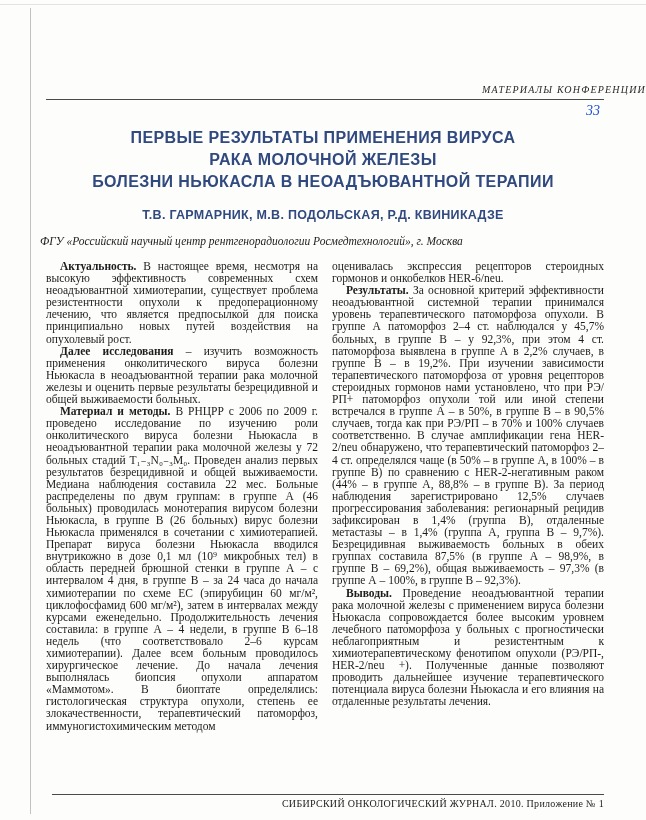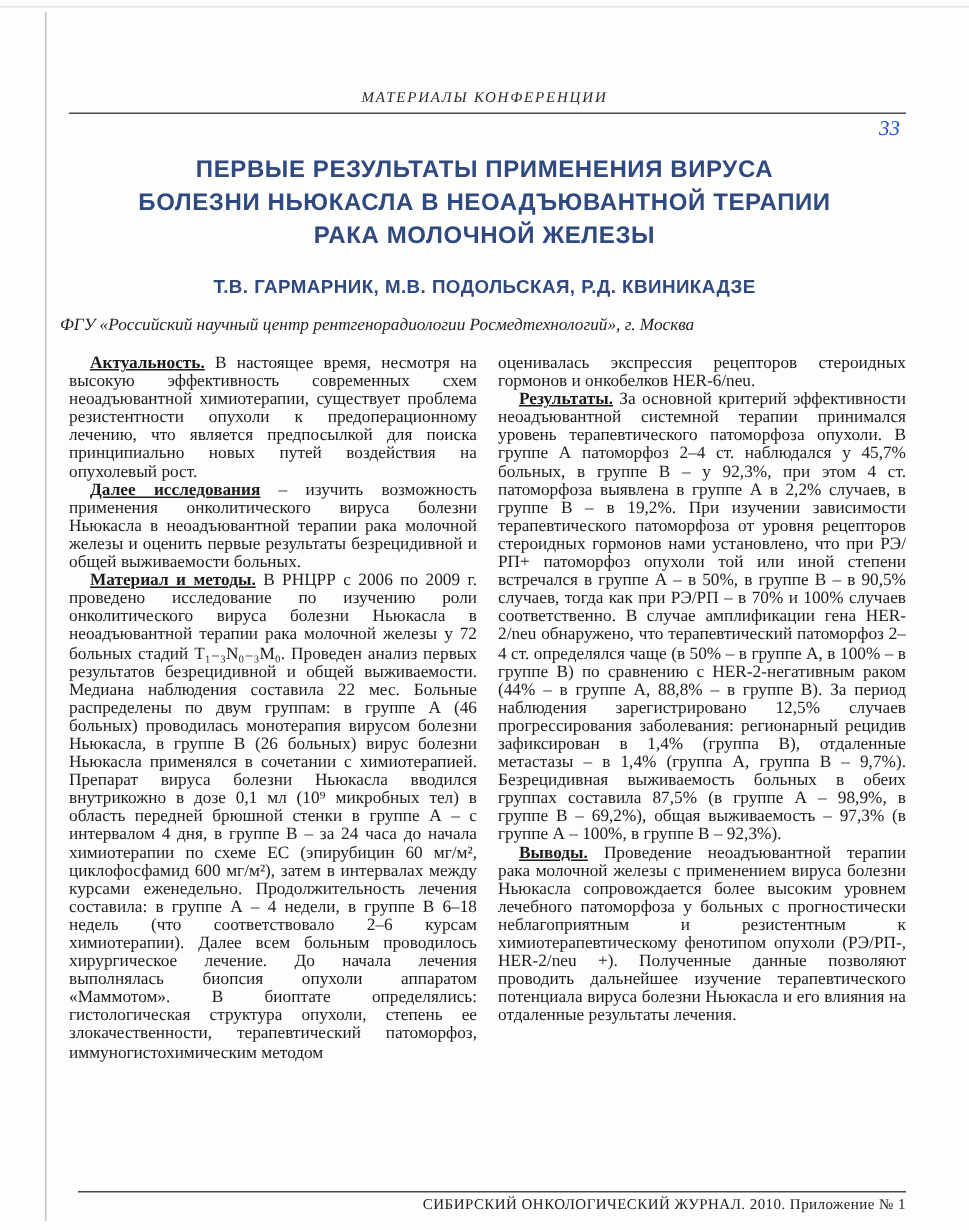--- a/index.html
+++ b/index.html
@@ -27,22 +27,22 @@
   }
   .scan-edge-top {
     position: absolute;
     left: 0;
     top: 4px;
     right: 0;
     height: 1px;
     background: #e3e3e1;
   }
   .running-head {
-    padding-top: 60px;
-    text-align: center;
+    padding-top: 84px;
+    text-align: right;
     font-style: italic;
     font-size: 10px;
     letter-spacing: 1.2px;
     color: #2a2a2a;
   }
   .header-rule {
     margin: 4px 42px 0 46px;
     border-top: 1px solid #4a4a4a;
     height: 0;
   }
@@ -96,21 +96,20 @@
   }
   .column p {
     margin: 0;
     text-indent: 14px;
   }
   .column p.no-indent {
     text-indent: 0;
   }
   .lead {
     font-weight: bold;
-    text-decoration: underline;
   }
   .footer {
     position: absolute;
     left: 52px;
     right: 42px;
     bottom: 11px;
   }
   .footer-rule {
     border-top: 1px solid #4a4a4a;
     height: 0;
@@ -129,22 +128,22 @@
 <div class="page">
   <div class="scan-edge-top"></div>
   <div class="scan-edge-left"></div>
 
   <div class="running-head">МАТЕРИАЛЫ КОНФЕРЕНЦИИ</div>
   <div class="header-rule"></div>
   <div class="page-number">33</div>
 
   <div class="article-title">
     <div>ПЕРВЫЕ РЕЗУЛЬТАТЫ ПРИМЕНЕНИЯ ВИРУСА</div>
+    <div>РАКА МОЛОЧНОЙ ЖЕЛЕЗЫ</div>
     <div>БОЛЕЗНИ НЬЮКАСЛА В НЕОАДЪЮВАНТНОЙ ТЕРАПИИ</div>
-    <div>РАКА МОЛОЧНОЙ ЖЕЛЕЗЫ</div>
   </div>
 
   <div class="authors">Т.В. ГАРМАРНИК, М.В. ПОДОЛЬСКАЯ, Р.Д. КВИНИКАДЗЕ</div>
   <div class="affiliation">ФГУ «Российский научный центр рентгенорадиологии Росмедтехнологий», г. Москва</div>
 
   <div class="columns">
     <div class="column">
       <p><span class="lead">Актуальность.</span><span> В настоящее время, несмотря на высокую эффективность современных схем неоадъювантной химиотерапии, существует проблема резистентности опухоли к предоперационному лечению, что является предпосылкой для поиска принципиально новых путей воздействия на опухолевый рост.</span></p>
       <p><span class="lead">Далее исследования</span><span> – изучить возможность применения онколитического вируса болезни Ньюкасла в неоадъювантной терапии рака молочной железы и оценить первые результаты безрецидивной и общей выживаемости больных.</span></p>
       <p><span class="lead">Материал и методы.</span><span> В РНЦРР с 2006 по 2009 г. проведено исследование по изучению роли онколитического вируса болезни Ньюкасла в неоадъювантной терапии рака молочной железы у 72 больных стадий T₁₋₃N₀₋₃M₀. Проведен анализ первых результатов безрецидивной и общей выживаемости. Медиана наблюдения составила 22 мес. Больные распределены по двум группам: в группе А (46 больных) проводилась монотерапия вирусом болезни Ньюкасла, в группе В (26 больных) вирус болезни Ньюкасла применялся в сочетании с химиотерапией. Препарат вируса болезни Ньюкасла вводился внутрикожно в дозе 0,1 мл (10⁹ микробных тел) в область передней брюшной стенки в группе А – с интервалом 4 дня, в группе В – за 24 часа до начала химиотерапии по схеме ЕС (эпирубицин 60 мг/м², циклофосфамид 600 мг/м²), затем в интервалах между курсами еженедельно. Продолжительность лечения составила: в группе А – 4 недели, в группе В 6–18 недель (что соответствовало 2–6 курсам химиотерапии). Далее всем больным проводилось хирургическое лечение. До начала лечения выполнялась биопсия опухоли аппаратом «Маммотом». В биоптате определялись: гистологическая структура опухоли, степень ее злокачественности, терапевтический патоморфоз, иммуногистохимическим методом</span></p>

